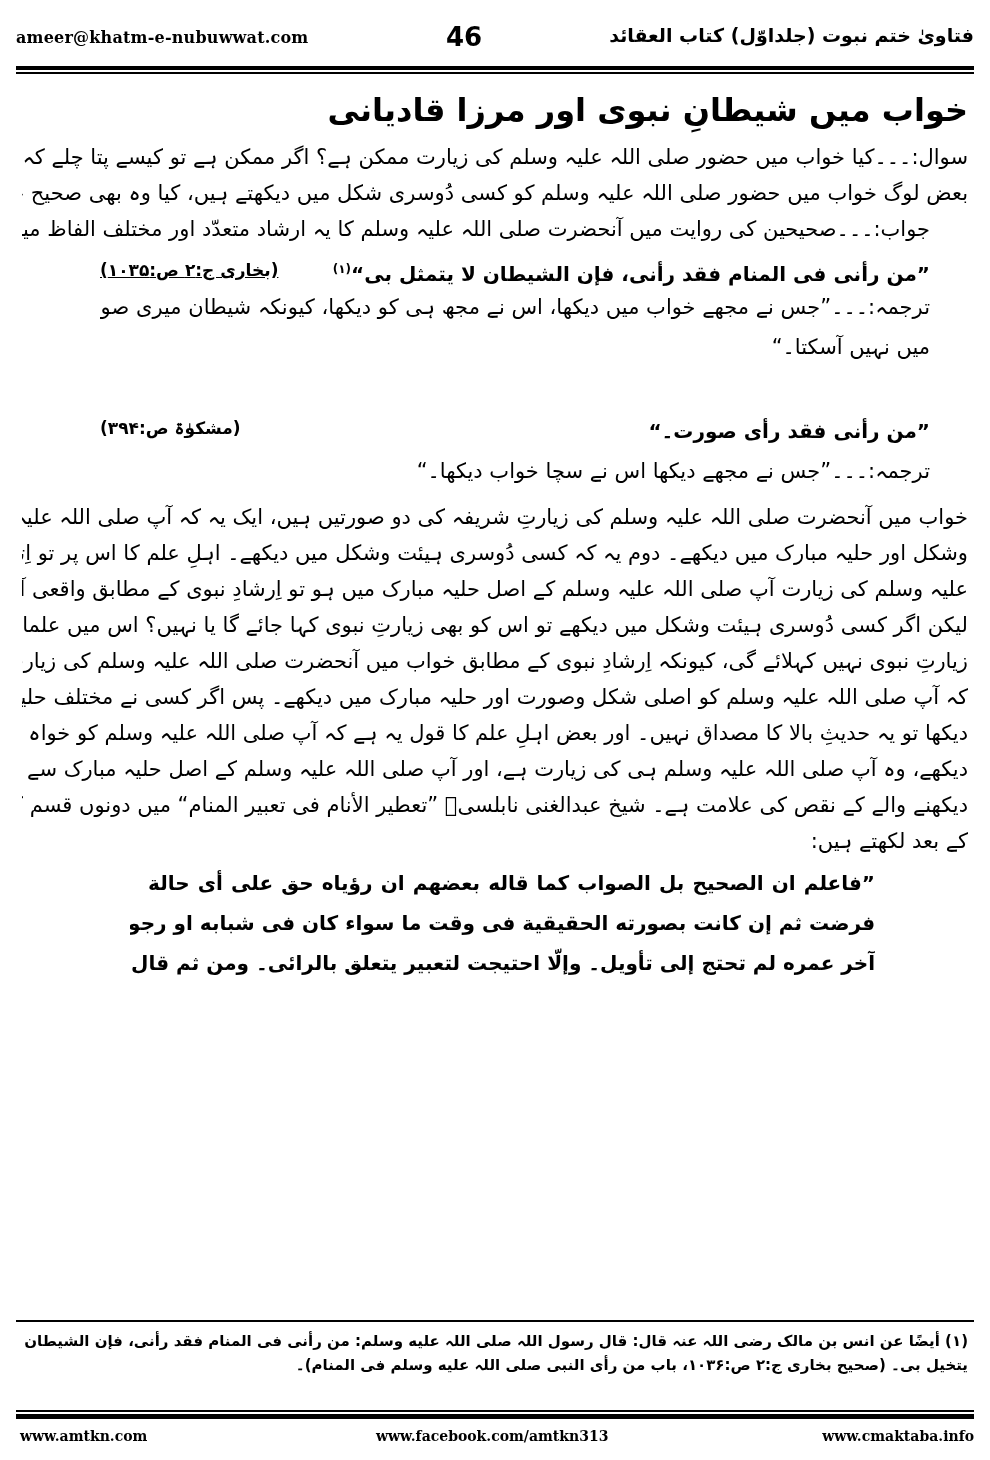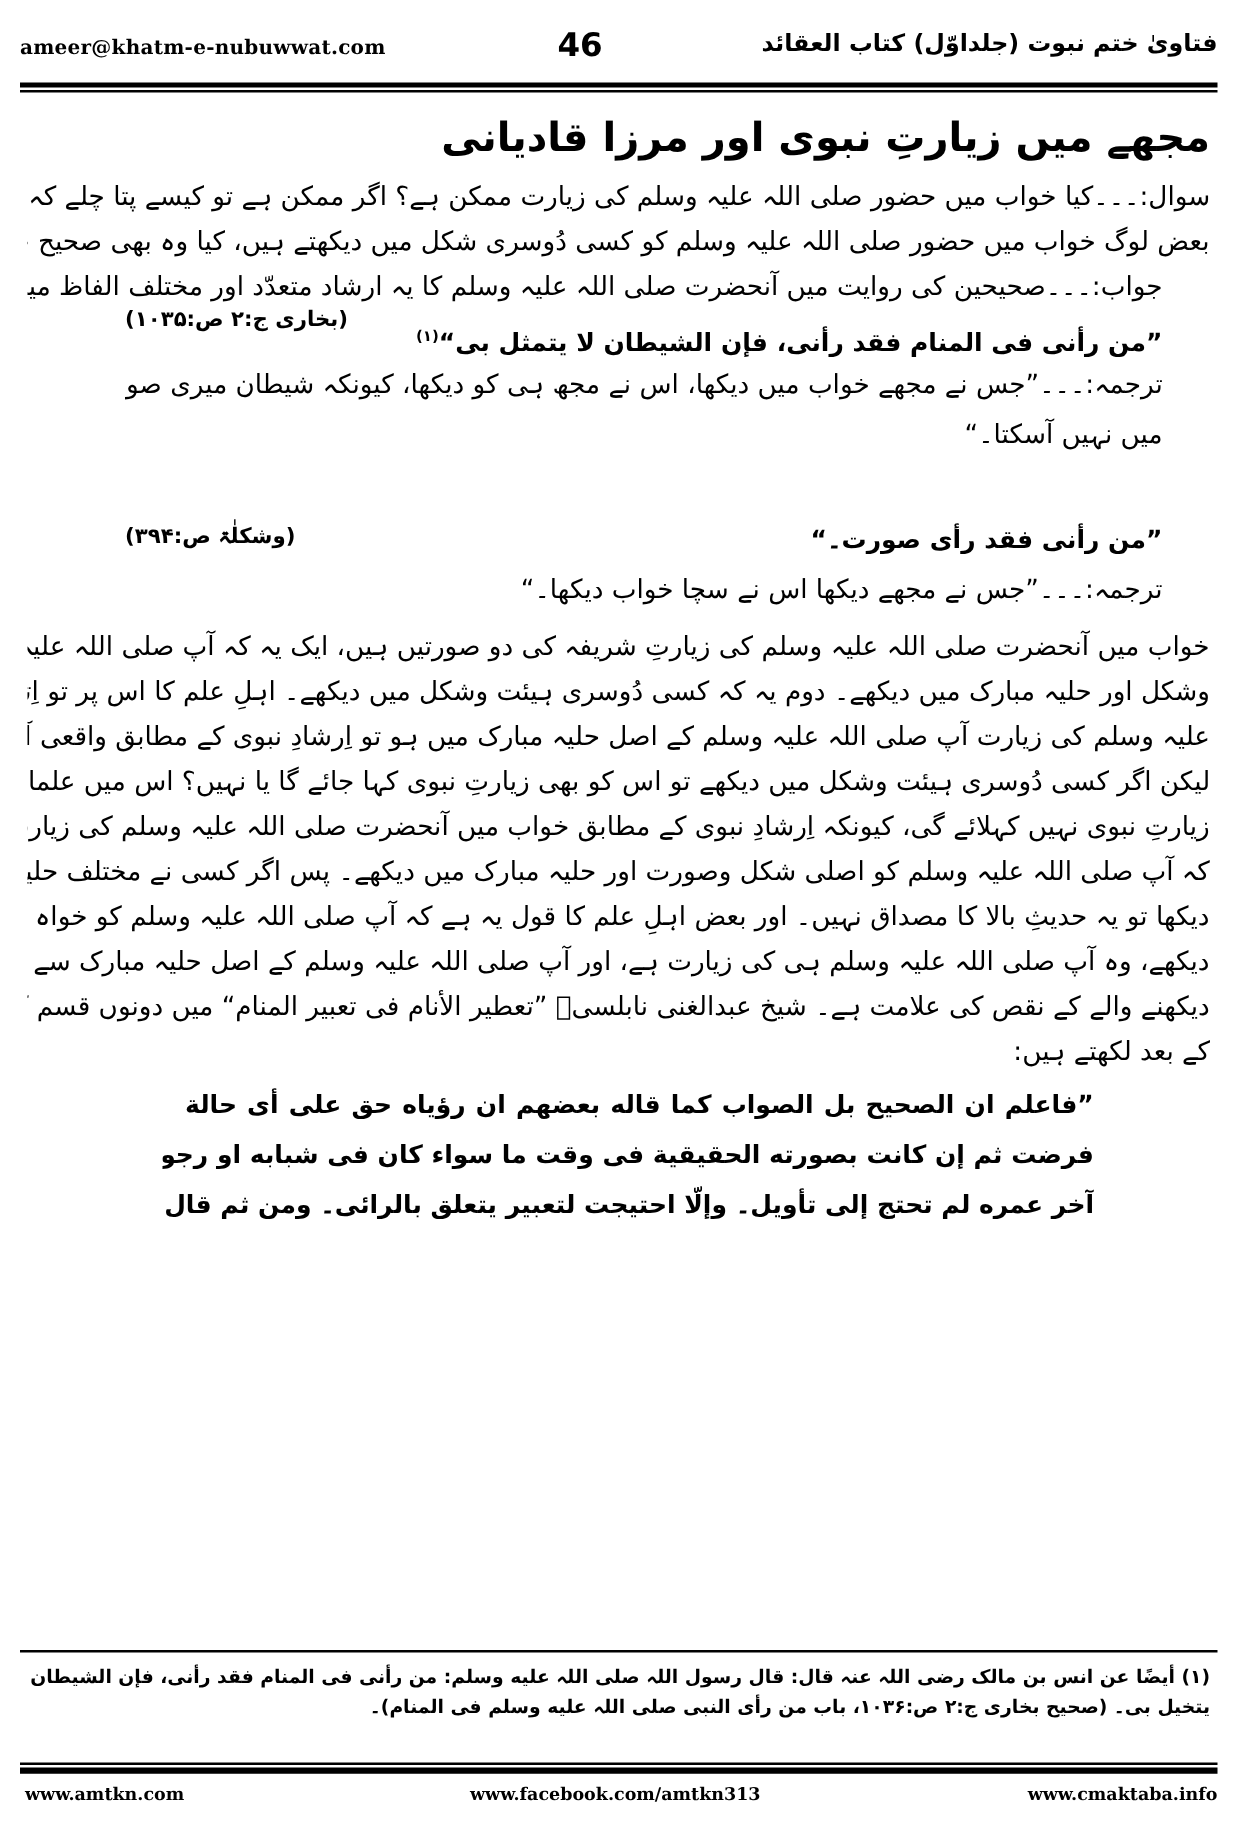--- a/index.html
+++ b/index.html
@@ -49,38 +49,38 @@
     <span class="hdr-email">ameer@khatm-e-nubuwwat.com</span>
     <span class="hdr-page">46</span>
     <span class="hdr-title">فتاویٰ ختم نبوت (جلداوّل) کتاب العقائد</span>
   </div>
   <div class="rule-top">
     <div class="r1"></div>
       <div class="gap"></div>
       <div class="r2"></div>
   </div>
 
-  <div class="ur heading">مجھے میں زیارتِ نبوی اور مرزا قادیانی</div>
+  <div class="ur heading">خواب میں شیطانِ نبوی اور مرزا قادیانی</div>
 
   <div class="ur line just" style="top:140px;">سوال:۔۔۔کیا خواب میں حضور صلی اللہ علیہ وسلم کی زیارت ممکن ہے؟ اگر ممکن ہے تو کیسے پتا چلے کہ یہ خواب سچا ہے؟</div>
   <div class="ur line" style="top:176px;">بعض لوگ خواب میں حضور صلی اللہ علیہ وسلم کو کسی دُوسری شکل میں دیکھتے ہیں، کیا وہ بھی صحیح خواب ہوگا؟</div>
 
   <div class="ur line indent" style="top:212px;">جواب:۔۔۔صحیحین کی روایت میں آنحضرت صلی اللہ علیہ وسلم کا یہ ارشاد متعدّد اور مختلف الفاظ میں مروی ہے کہ:</div>
 
   <div class="ur line indent ar" style="top:252px; left:auto;">
     <span>”من رأنی فی المنام فقد رأنی، فإن الشیطان لا یتمثل بی“</span><sup class="fn">(۱)</sup>
   </div>
-  <div class="ref" style="left:100px; top:246px;">(بخاری ج:۲ ص:۱۰۳۵)</div>
+  <div class="ref" style="left:100px; top:260px;text-decoration:underline;">(بخاری ج:۲ ص:۱۰۳۵)</div>
 
   <div class="ur line indent" style="top:290px; left:100px;">ترجمہ:۔۔۔”جس نے مجھے خواب میں دیکھا، اس نے مجھ ہی کو دیکھا، کیونکہ شیطان میری صورت</div>
   <div class="ur line indent" style="top:330px;">میں نہیں آسکتا۔“</div>
 
 
   <div class="ur line indent ar" style="top:414px; left:auto;">”من رأنی فقد رأی صورت۔“</div>
-  <div class="ref" style="left:100px; top:418px;">(وشکلٰۃ ص:۳۹۴)</div>
+  <div class="ref" style="left:100px; top:418px;">(مشکوٰۃ ص:۳۹۴)</div>
 
   <div class="ur line indent" style="top:454px;">ترجمہ:۔۔۔”جس نے مجھے دیکھا اس نے سچا خواب دیکھا۔“</div>
 
   <div class="ur line just" style="top:500px;">خواب میں آنحضرت صلی اللہ علیہ وسلم کی زیارتِ شریفہ کی دو صورتیں ہیں، ایک یہ کہ آپ صلی اللہ علیہ وسلم کی اصلی ہیئت</div>
   <div class="ur line just" style="top:536px;">وشکل اور حلیہ مبارک میں دیکھے۔ دوم یہ کہ کسی دُوسری ہیئت وشکل میں دیکھے۔ اہلِ علم کا اس پر تو اِتفاق ہے کہ اگر آنحضرت صلی اللہ</div>
   <div class="ur line just" style="top:572px;">علیہ وسلم کی زیارت آپ صلی اللہ علیہ وسلم کے اصل حلیہ مبارک میں ہو تو اِرشادِ نبوی کے مطابق واقعی آپ کی زیارت نصیب ہوئی۔</div>
   <div class="ur line just" style="top:608px;">لیکن اگر کسی دُوسری ہیئت وشکل میں دیکھے تو اس کو بھی زیارتِ نبوی کہا جائے گا یا نہیں؟ اس میں علماء کے دو قول ہیں، ایک یہ کہ یہ</div>
   <div class="ur line just" style="top:644px;">زیارتِ نبوی نہیں کہلائے گی، کیونکہ اِرشادِ نبوی کے مطابق خواب میں آنحضرت صلی اللہ علیہ وسلم کی زیارت کا صرف یہ مطلب ہے</div>
   <div class="ur line just" style="top:680px;">کہ آپ صلی اللہ علیہ وسلم کو اصلی شکل وصورت اور حلیہ مبارک میں دیکھے۔ پس اگر کسی نے مختلف حلیہ میں آپ صلی اللہ علیہ وسلم کو</div>
   <div class="ur line just" style="top:716px;">دیکھا تو یہ حدیثِ بالا کا مصداق نہیں۔ اور بعض اہلِ علم کا قول یہ ہے کہ آپ صلی اللہ علیہ وسلم کو خواہ کسی شکل وصورت اور حلیہ میں</div>

